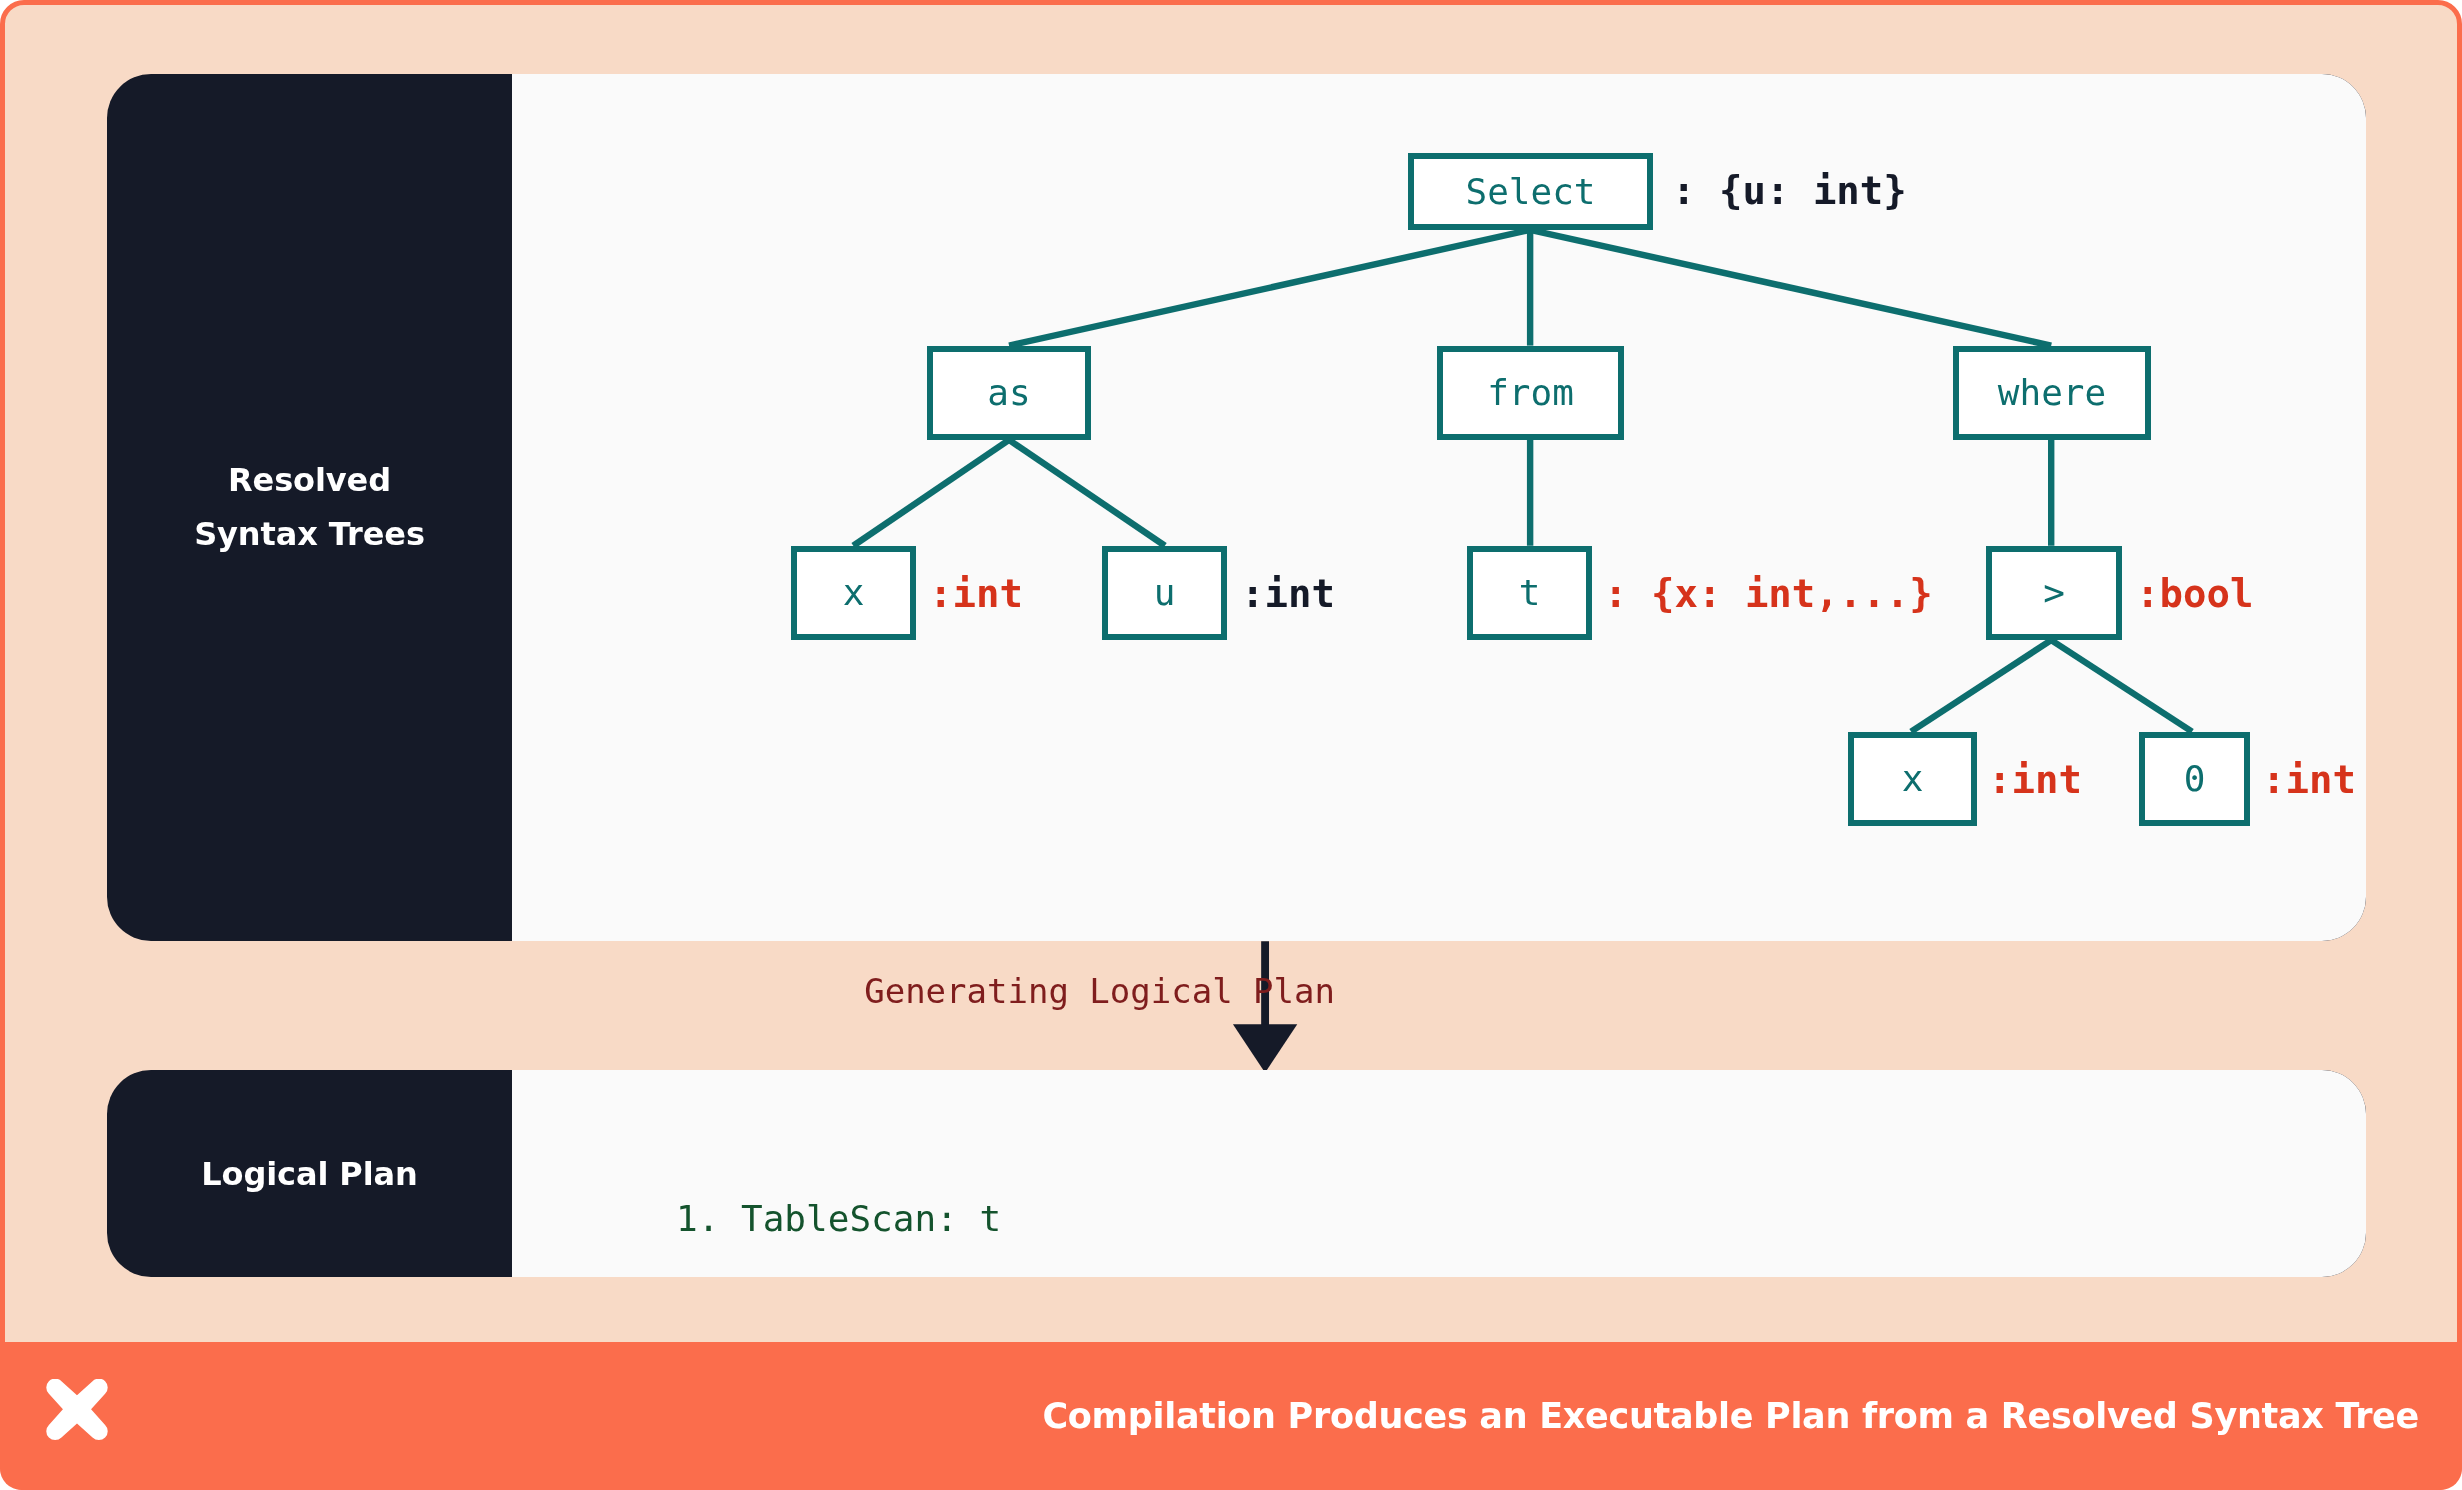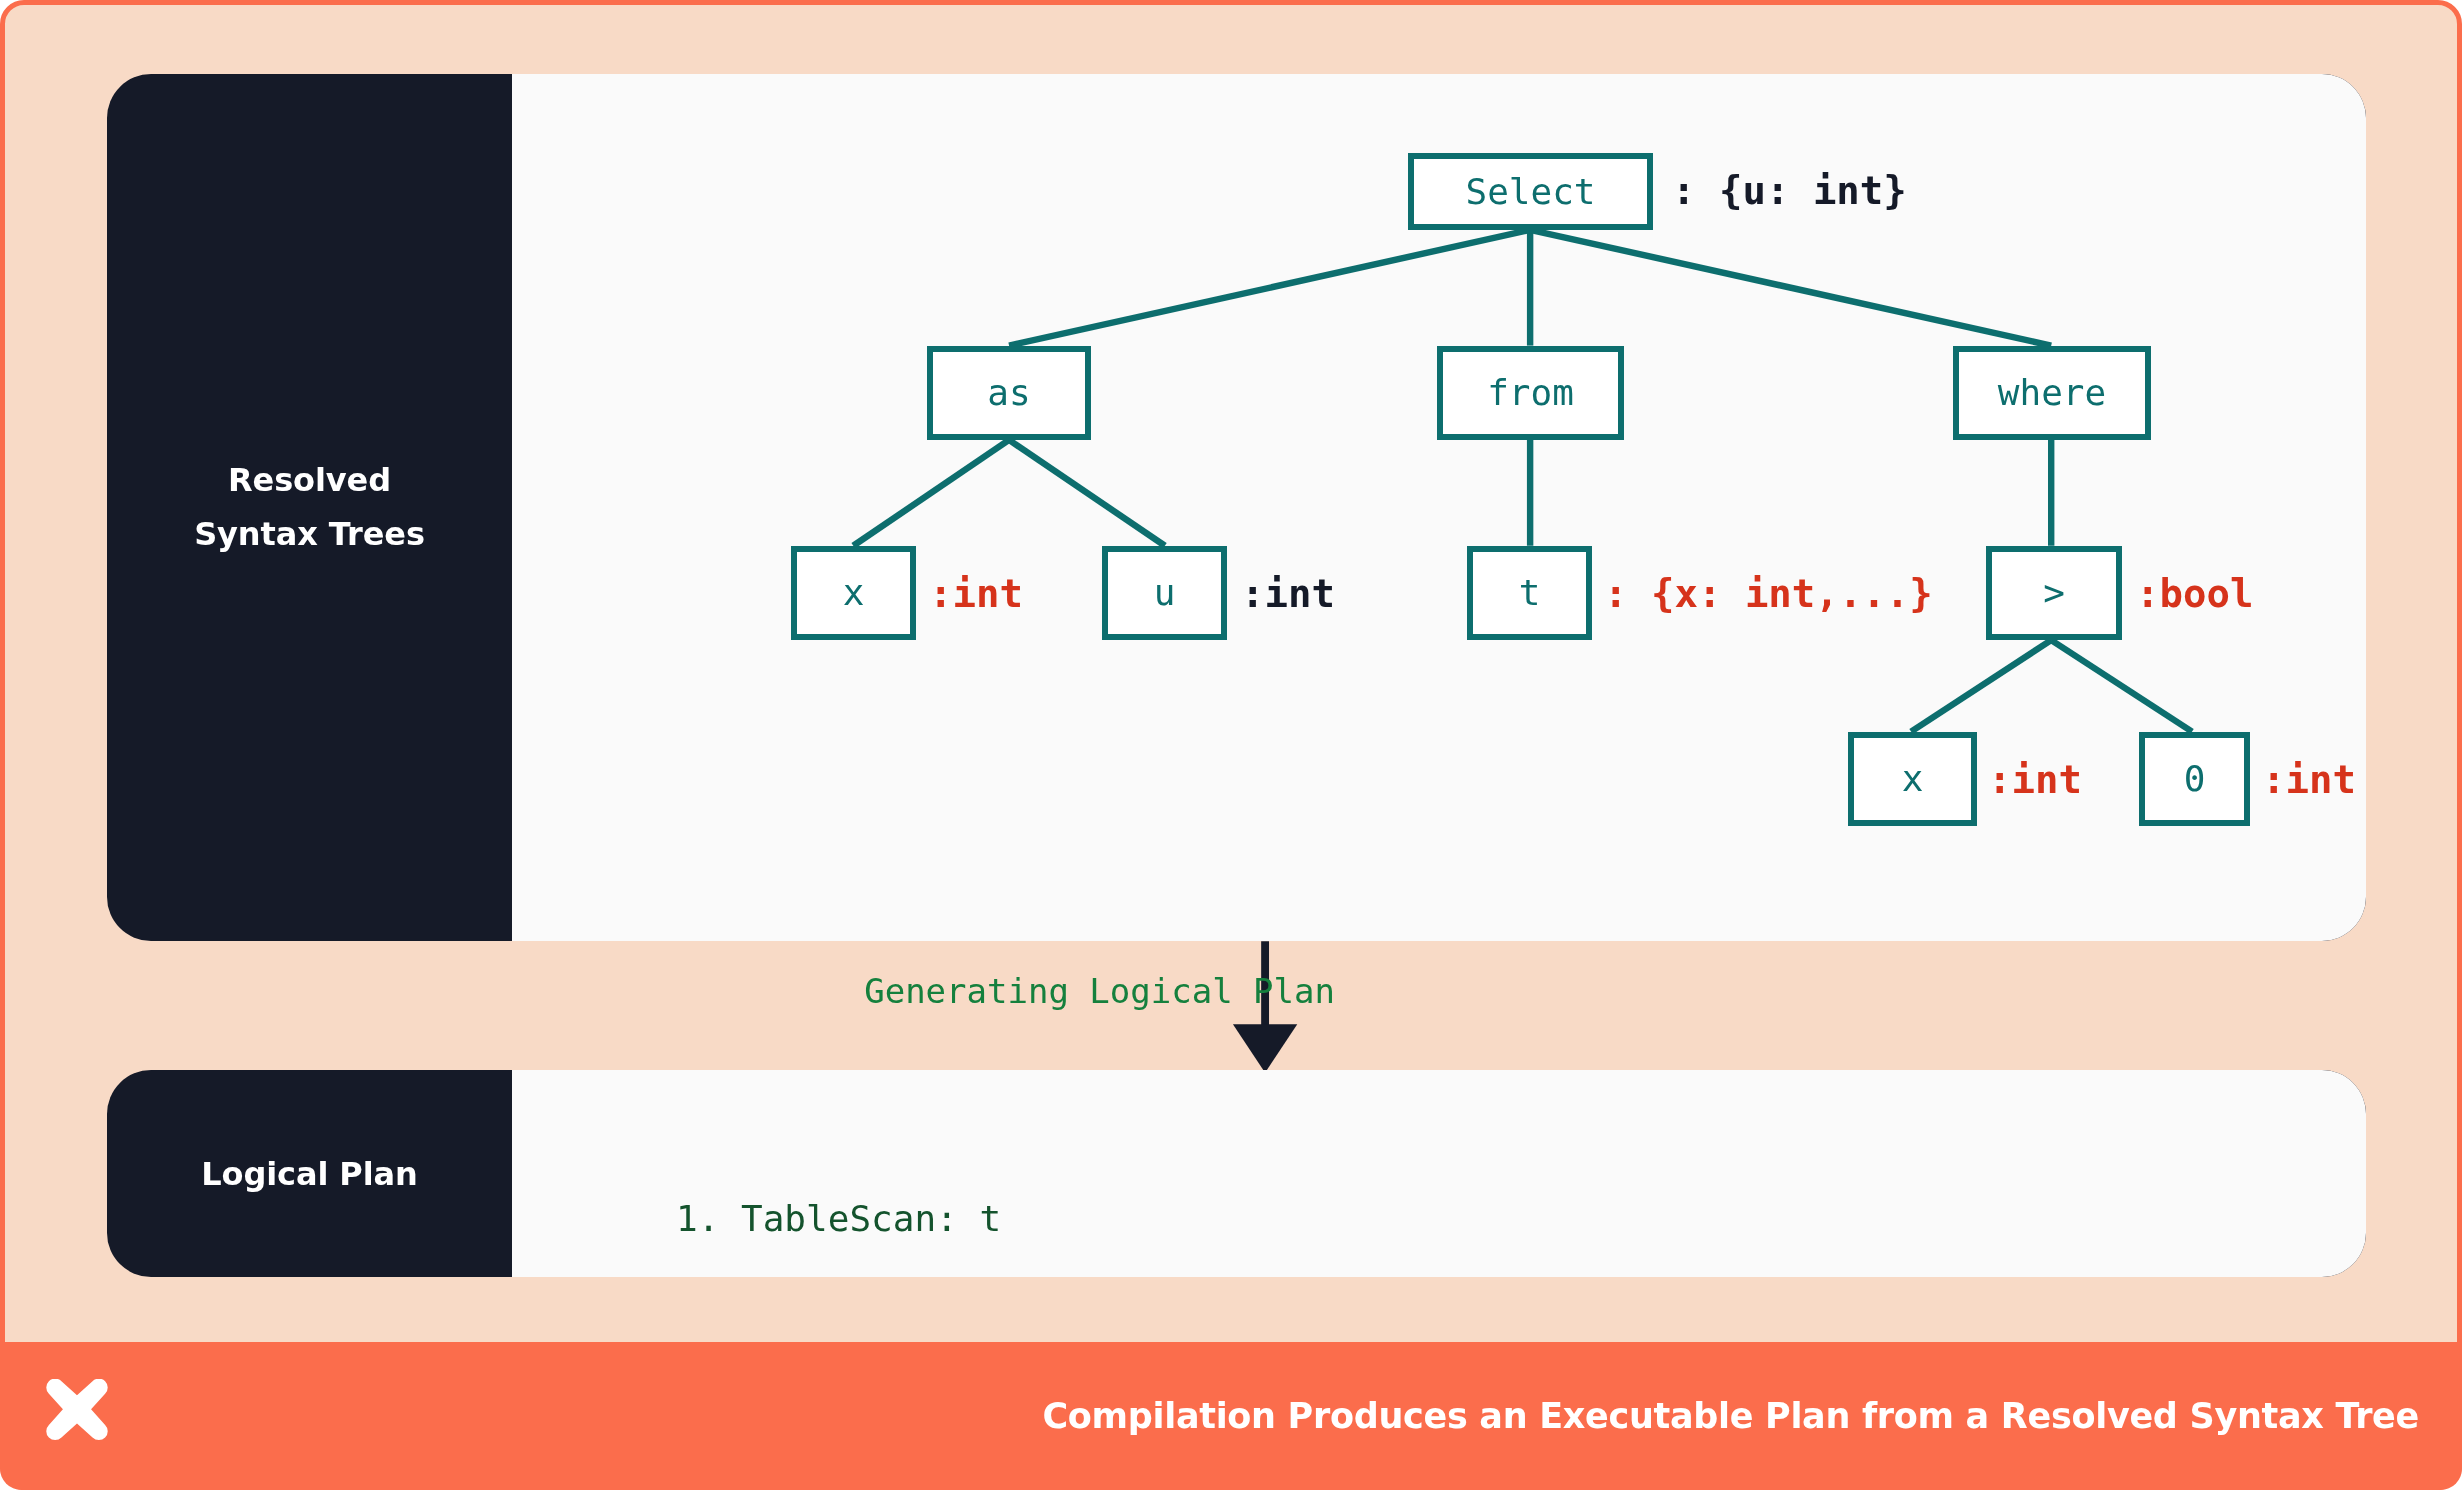--- a/index.html
+++ b/index.html
@@ -115,21 +115,21 @@
     position: absolute;
     left: 102px;
     top: 936px;
     width: 2259px;
     height: 132px;
   }
   #connector-label {
     position: absolute;
     right: 1031px;
     top: 33px;
-    color: #15803d;
+    color: #7f1d1d;
     font-family: "DejaVu Sans Mono", monospace;
     font-size: 34px;
     line-height: 1;
     white-space: pre;
   }
   #connector svg {
     position: absolute;
     left: 0; top: 0;
     width: 2259px;
     height: 132px;

